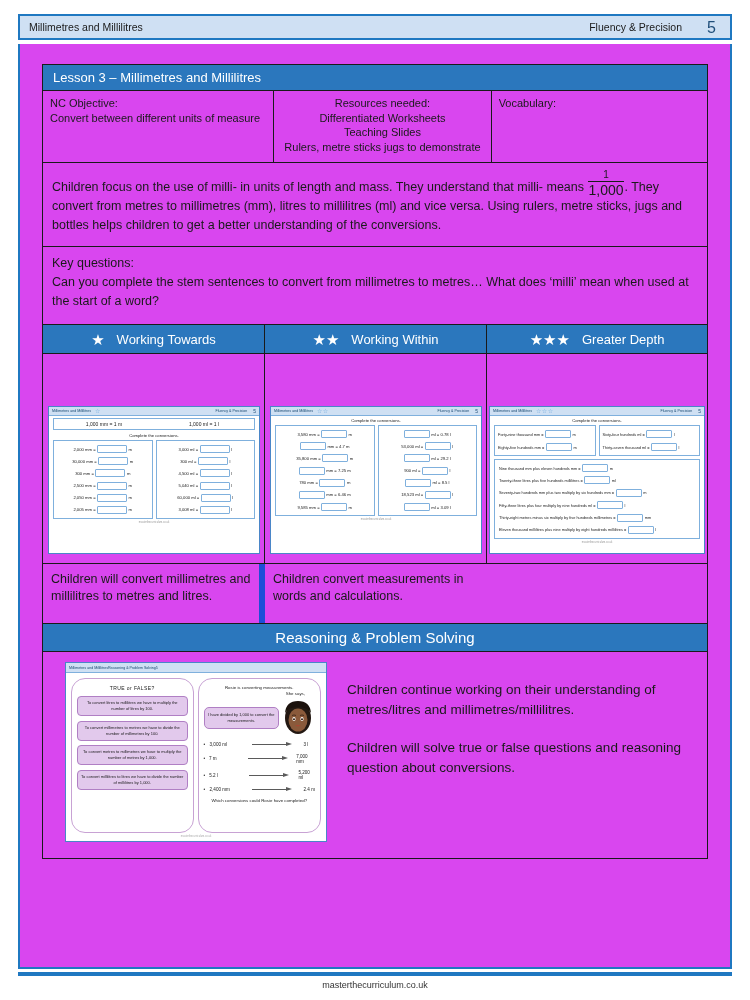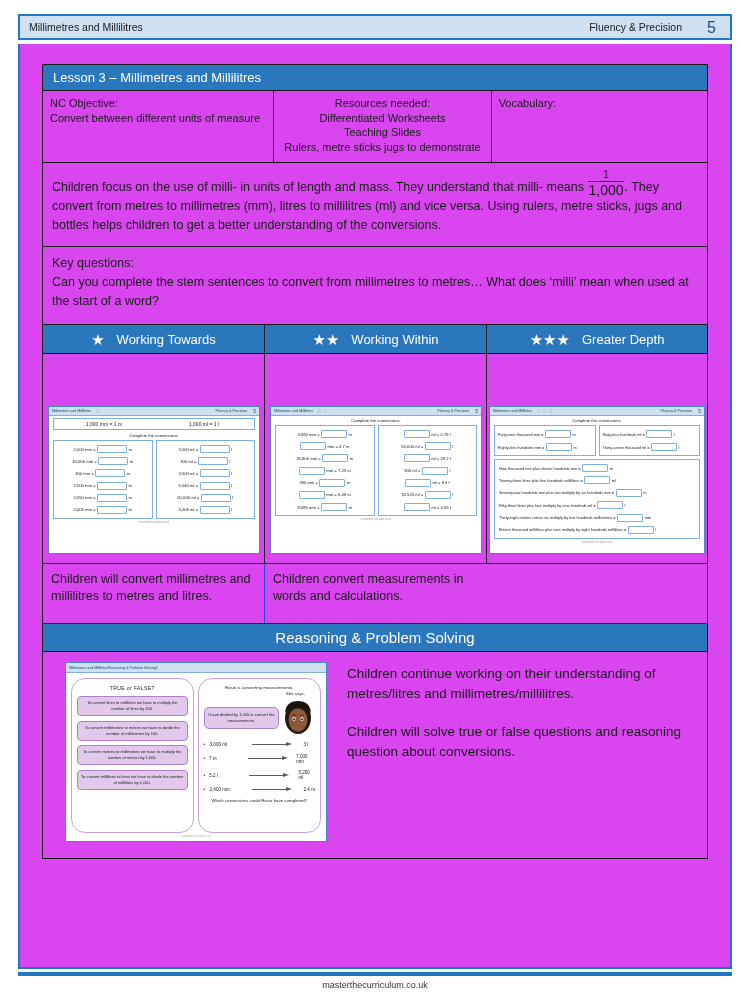--- a/index.html
+++ b/index.html
@@ -322,21 +322,21 @@
 
   
   .desc-row {
     display: flex;
     border: 1px solid #1a1a1a;
     border-top: none;
     box-sizing: border-box;
     height: 60px;
   }
   .desc-cell {
-    border-right: 1px solid #1d4ed8;
+    border-right: 6px solid #1d4ed8;
     box-sizing: border-box;
     padding: 7px 8px;
     font-size: 12.5px;
     line-height: 17px;
   }
   .desc-cell:last-child { border-right: none; }
 
   
   .reason-head {
     background: #2b77bd;
@@ -357,21 +357,21 @@
     border-top: none;
     box-sizing: border-box;
     height: 207px;
   }
   .reason-left {
     width: 290px;
     position: relative;
   }
   .reason-right {
     flex: 1;
-    padding: 12px 14px 0 14px;
+    padding: 28px 14px 0 14px;
     font-size: 13.5px;
     line-height: 20px;
   }
   .reason-right p { margin: 0 0 18px 0; }
 
   
   .rthumb {
     position: absolute;
     left: 22px;
     top: 10px;

